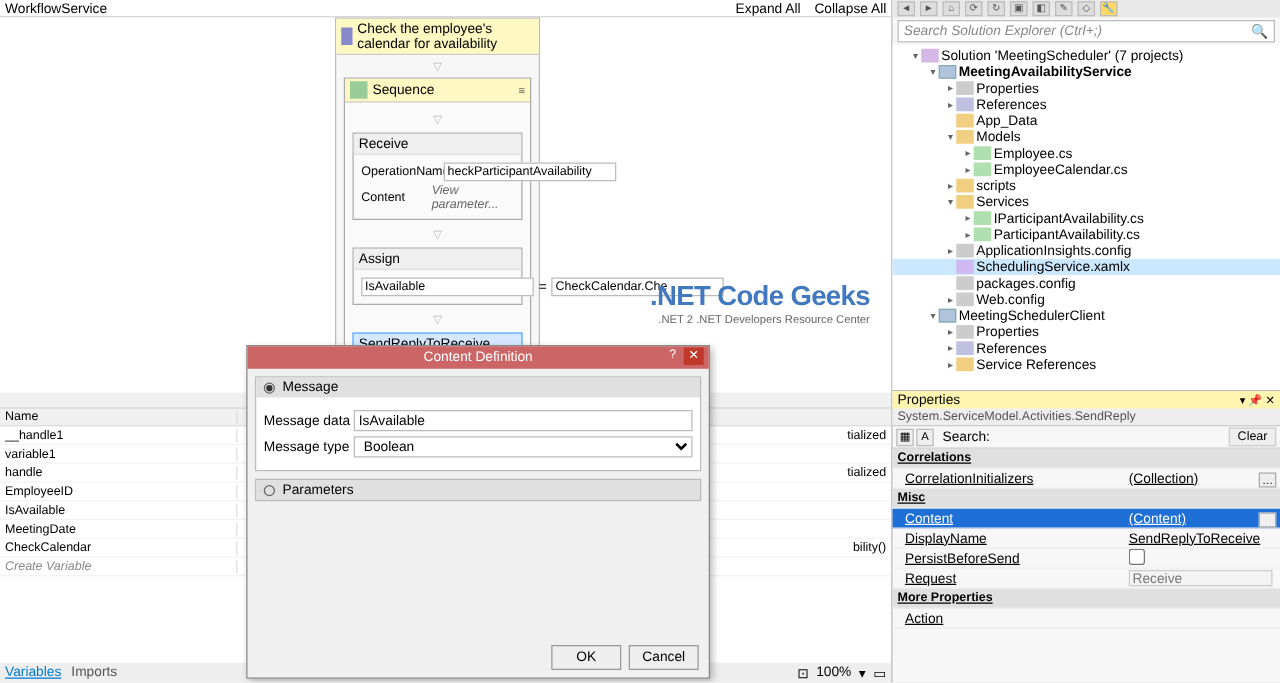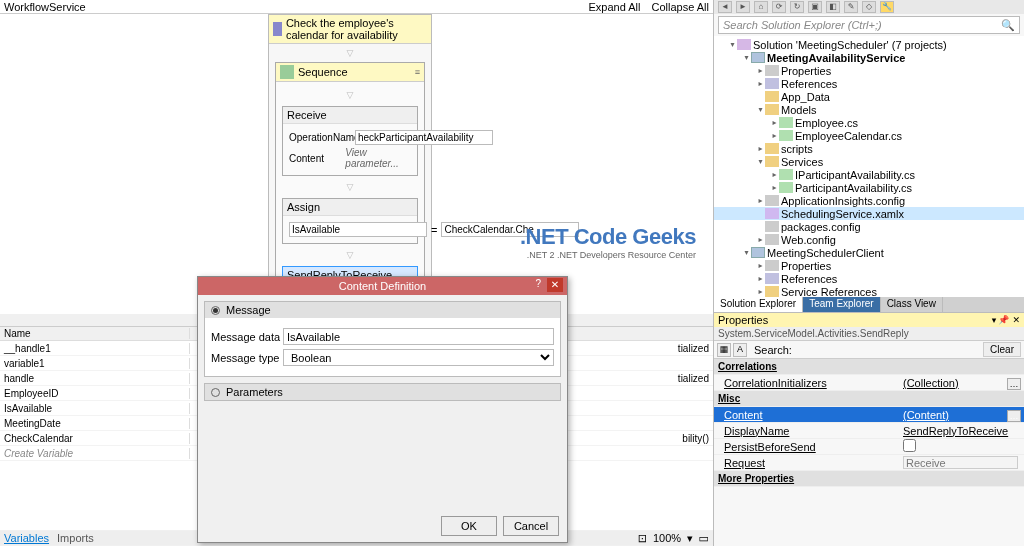--- a/index.html
+++ b/index.html
@@ -389,25 +389,20 @@
         <span class="ic ic-ref"></span>
         <span class="lbl">References</span>
       </div>
     <div class="node d3">
         <span class="tw">▸</span>
         <span class="ic ic-fold"></span>
         <span class="lbl">Service References</span>
       </div>
 
   </div>
-  <div class="se-tabs">
-    <div class="stab active">Solution Explorer</div>
-    <div class="stab" style="background:#3a6ea5;color:#fff">Team Explorer</div>
-    <div class="stab">Class View</div>
-  </div>
 
   <div class="props">
     <div class="props-title">
       <span>Properties</span>
       <span class="pin">▾ 📌 ✕</span>
     </div>
     <div class="props-obj">System.ServiceModel.Activities.SendReply</div>
     <div class="props-search">
       <div class="icons">
           <span>▦</span>
@@ -432,14 +427,18 @@
       </div>
     <div class="prow">
         <div class="k">PersistBeforeSend</div>
         <div class="v"><input type="checkbox" style=""></div>
       </div>
     <div class="prow">
         <div class="k">Request</div>
         <div class="v"><span class="ro">Receive</span></div>
       </div>
     <div class="prow cat">More Properties</div>
+    <div class="prow">
+        <div class="k">Action</div>
+        <div class="v"></div>
+      </div>
   </div>
 </div>
 
 </body></html>

